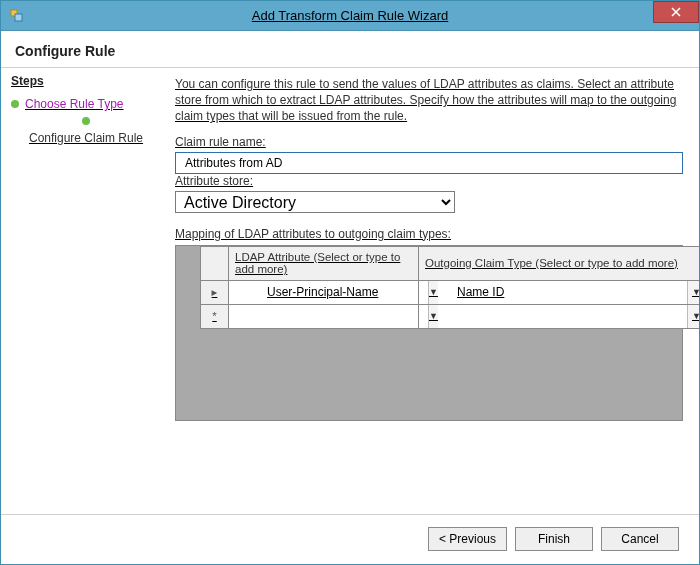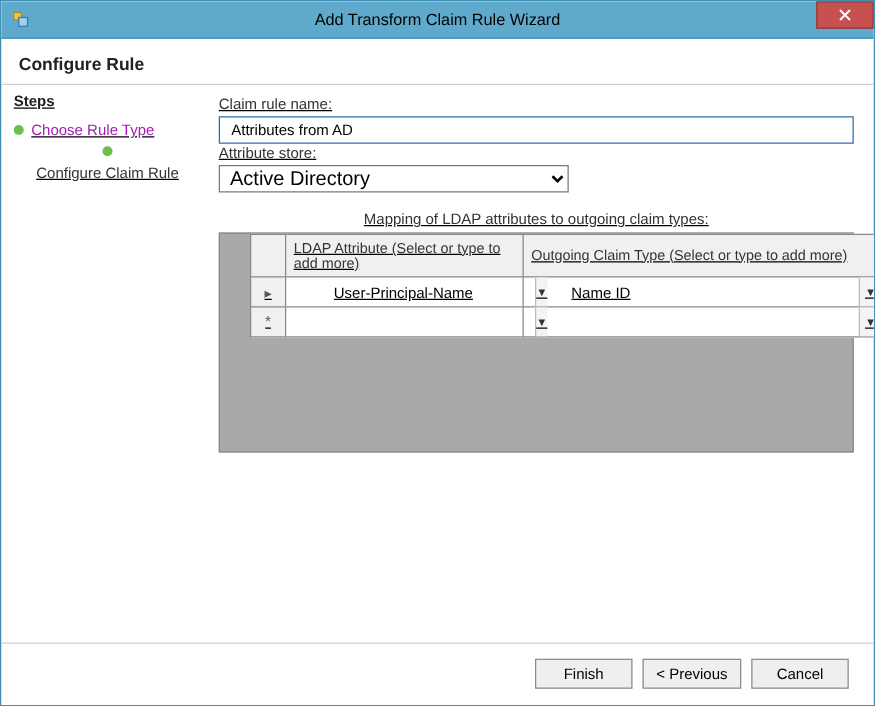--- a/index.html
+++ b/index.html
@@ -26,20 +26,21 @@
     margin-left: 8px;
     display: flex; align-items: center; justify-content: center;
   }
   .titlebar .title {
     position: absolute;
     left: 0; right: 0;
     text-align: center;
     color: #000;
     font-size: 13px;
     pointer-events: none;
+    text-decoration: underline;
   }
   .titlebar .close {
     position: absolute;
     right: 0; top: 0;
     width: 46px; height: 22px;
     background: #c75050;
     color: #fff;
     display: flex; align-items: center; justify-content: center;
     font-size: 13px;
     border: 1px solid #8a3a3a;
@@ -114,21 +115,21 @@
   }
   .select {
     height: 22px;
     border: 1px solid #7a7a7a;
     font-family: inherit;
     font-size: 16px;
     background: #fff;
     padding: 1px 4px;
   }
   .select.store { width: 280px; }
-  .mapping-label { margin-top: 14px; margin-bottom: 4px; text-align: center; }
+  .mapping-label { margin-top: 14px; margin-bottom: 4px; }
   .grid-wrap {
     border: 1px solid #888;
     height: 176px;
     background: #a9a9a9;
     position: relative;
   }
   .grid-table {
     width: 100%;
     border-collapse: collapse;
     background: #fff;
@@ -234,20 +235,21 @@
       <span class="bullet"></span>
       <a href="#">Choose Rule Type</a>
     </div>
     <div class="step done">
       <span class="bullet"></span>
       <span>Configure Claim Rule</span>
     </div>
   </div>
 
   <div class="main">
+    <div class="desc">You can configure this rule to send the values of LDAP attributes as claims. Select an attribute store from which to extract LDAP attributes. Specify how the attributes will map to the outgoing claim types that will be issued from the rule.</div>
 
     <div class="field-label">Claim rule name:</div>
     <input class="text-input" type="text" value="Attributes from AD" style="">
 
 
     <div class="field-label">Attribute store:</div>
     <select class="select store">
       <option>Active Directory</option>
     </select>
 
@@ -293,16 +295,16 @@
               </div>
             </td>
           </tr>
         </tbody>
       </table>
     </div>
   </div>
 </div>
 
 <div class="footer">
+  <button class="btn">&lt; Previous</button>
   <button class="btn">Finish</button>
-  <button class="btn">&lt; Previous</button>
   <button class="btn">Cancel</button>
 </div>
 
 </body></html>

